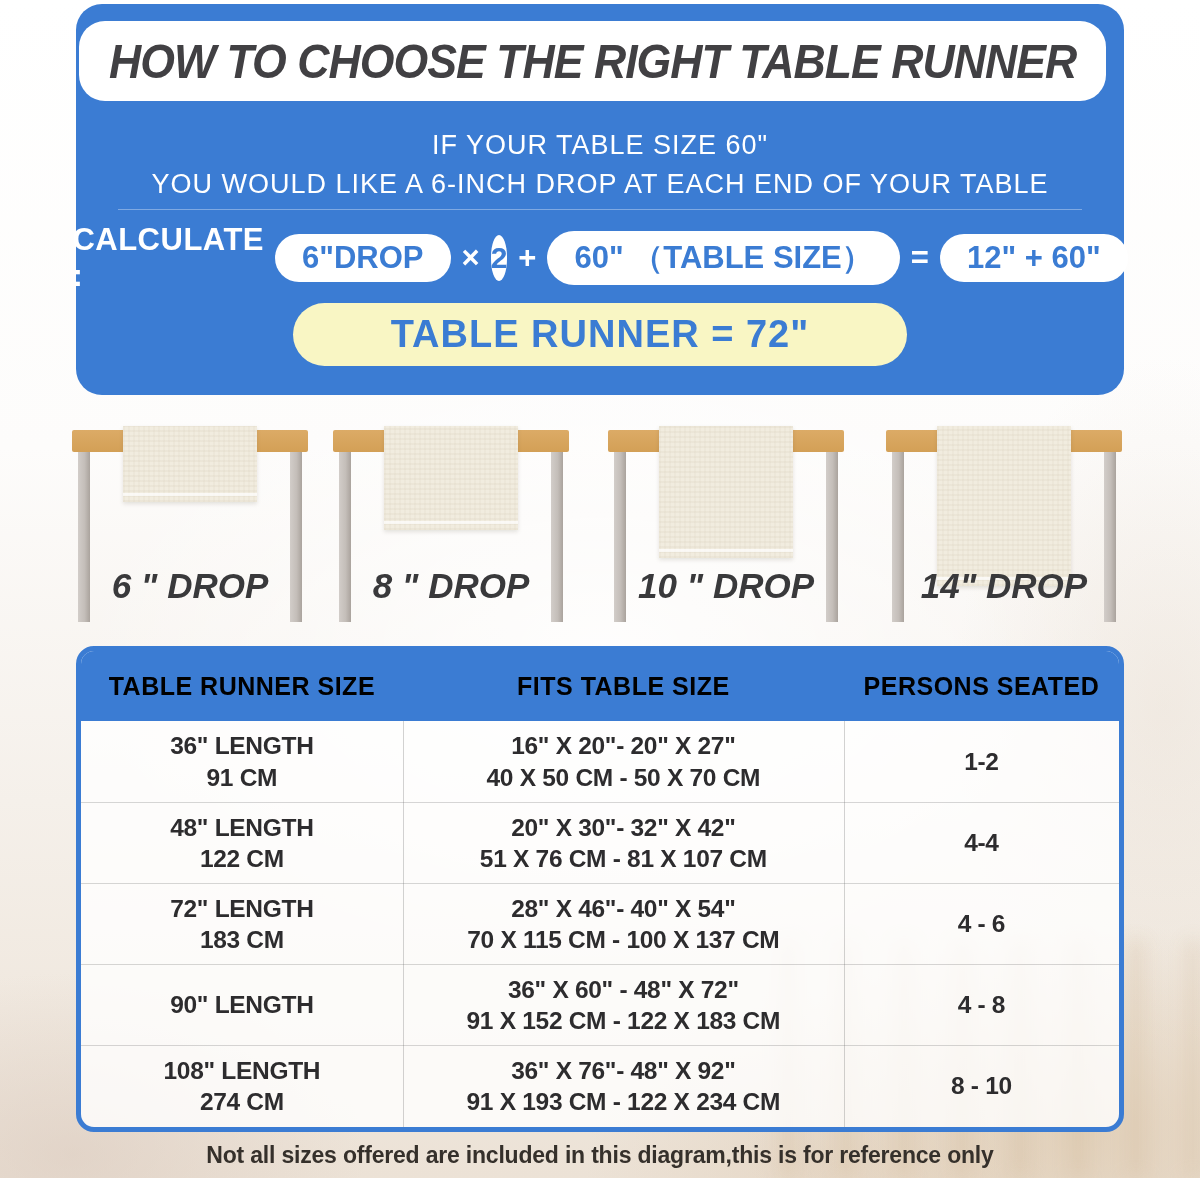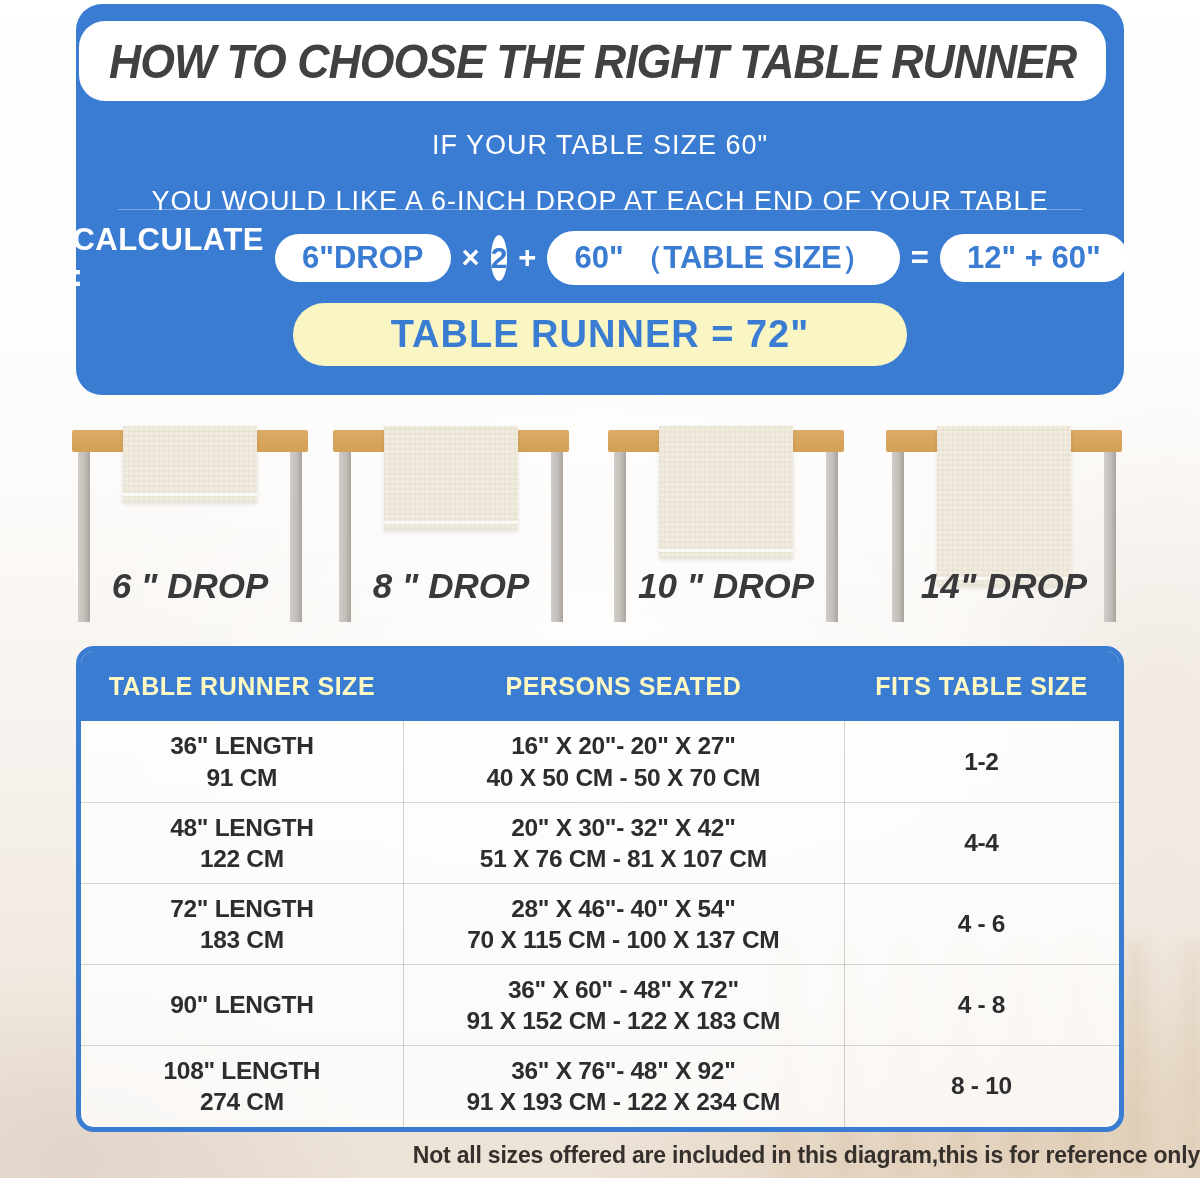--- a/index.html
+++ b/index.html
@@ -40,21 +40,21 @@
     display:flex; align-items:center; justify-content:center;
   }
   .title-box h1 {
     font-size:46px; font-weight:700; font-style:italic;
     color:#414043; letter-spacing:-1px; white-space:nowrap;
     transform:scale(0.97,1.06);
   }
   .intro { position:absolute; width:100%; text-align:center; color:#fff;
     font-size:27px; font-weight:400; letter-spacing:1px; white-space:nowrap; }
   .intro.l1 { top:126px; }
-  .intro.l2 { top:182px; }
+  .intro.l2 { top:165px; }
   .panel-divider {
     position:absolute; top:205px; left:42px; right:42px; height:1px;
     background:rgba(255,255,255,0.35);
   }
   .calc-row {
     position:absolute; top:228px; left:0; width:100%; height:52px;
     display:flex; align-items:center; justify-content:center; gap:11px;
   }
   .calc-label { color:#fff; font-size:31px; font-weight:700; letter-spacing:0.5px; }
   .pill {
@@ -111,38 +111,38 @@
     position:absolute; left:76px; top:646px; width:1048px; height:486px;
     border:5px solid #3b7cd3; border-radius:18px;
     background:rgba(255,255,255,0.80); overflow:hidden;
   }
   .size-header {
     height:70px; background:#3b7cd3;
     display:grid; grid-template-columns:31% 42.5% 26.5%;
     align-items:center; text-align:center;
   }
   .size-header span {
-    color:#fef9c3; font-size:25px; font-weight:700; letter-spacing:0.5px;
+    color:#000000; font-size:25px; font-weight:700; letter-spacing:0.5px;
   }
   .size-body { position:relative; height:406px; }
   .vline { position:absolute; top:0; bottom:0; width:1px; background:rgba(110,110,110,0.30); }
   .vline.v1 { left:31%; } .vline.v2 { left:73.5%; }
   .size-row {
     height:81px; display:grid; grid-template-columns:31% 42.5% 26.5%;
     align-items:center; text-align:center;
   }
   .size-row + .size-row { border-top:1px solid rgba(110,110,110,0.28); }
   .cell { display:flex; flex-direction:column; justify-content:center; }
   .cell span {
     font-size:24.5px; font-weight:700; color:#2d2c2e;
     letter-spacing:-0.3px; line-height:1.28; white-space:nowrap;
   }
 
   .footnote {
-    position:absolute; top:1142px; left:0; width:100%; text-align:right;
+    position:absolute; top:1142px; left:0; width:100%; text-align:center;
     font-size:23px; font-weight:700; color:#35302b; letter-spacing:-0.2px;
   }
 </style>
 </head>
 <body>
 
 <div class="stage">
   <div class="bg"></div>
   <div class="bg-chairs"></div>
 
@@ -197,22 +197,22 @@
       <div class="tabletop"></div>
       <div class="leg l"></div>
       <div class="leg r"></div>
       <div class="drop-label">14" DROP</div>
     </div>
   </section>
 
   <section class="size-panel">
     <div class="size-header">
       <span>TABLE RUNNER SIZE</span>
+      <span>FITS TABLE SIZE</span>
       <span>PERSONS SEATED</span>
-      <span>FITS TABLE SIZE</span>
     </div>
     <div class="size-body">
       <div class="vline v1"></div>
       <div class="vline v2"></div>
 
       <div class="size-row">
         <div class="cell">
           <span>36" LENGTH</span>
           <span>91 CM</span>
         </div>

